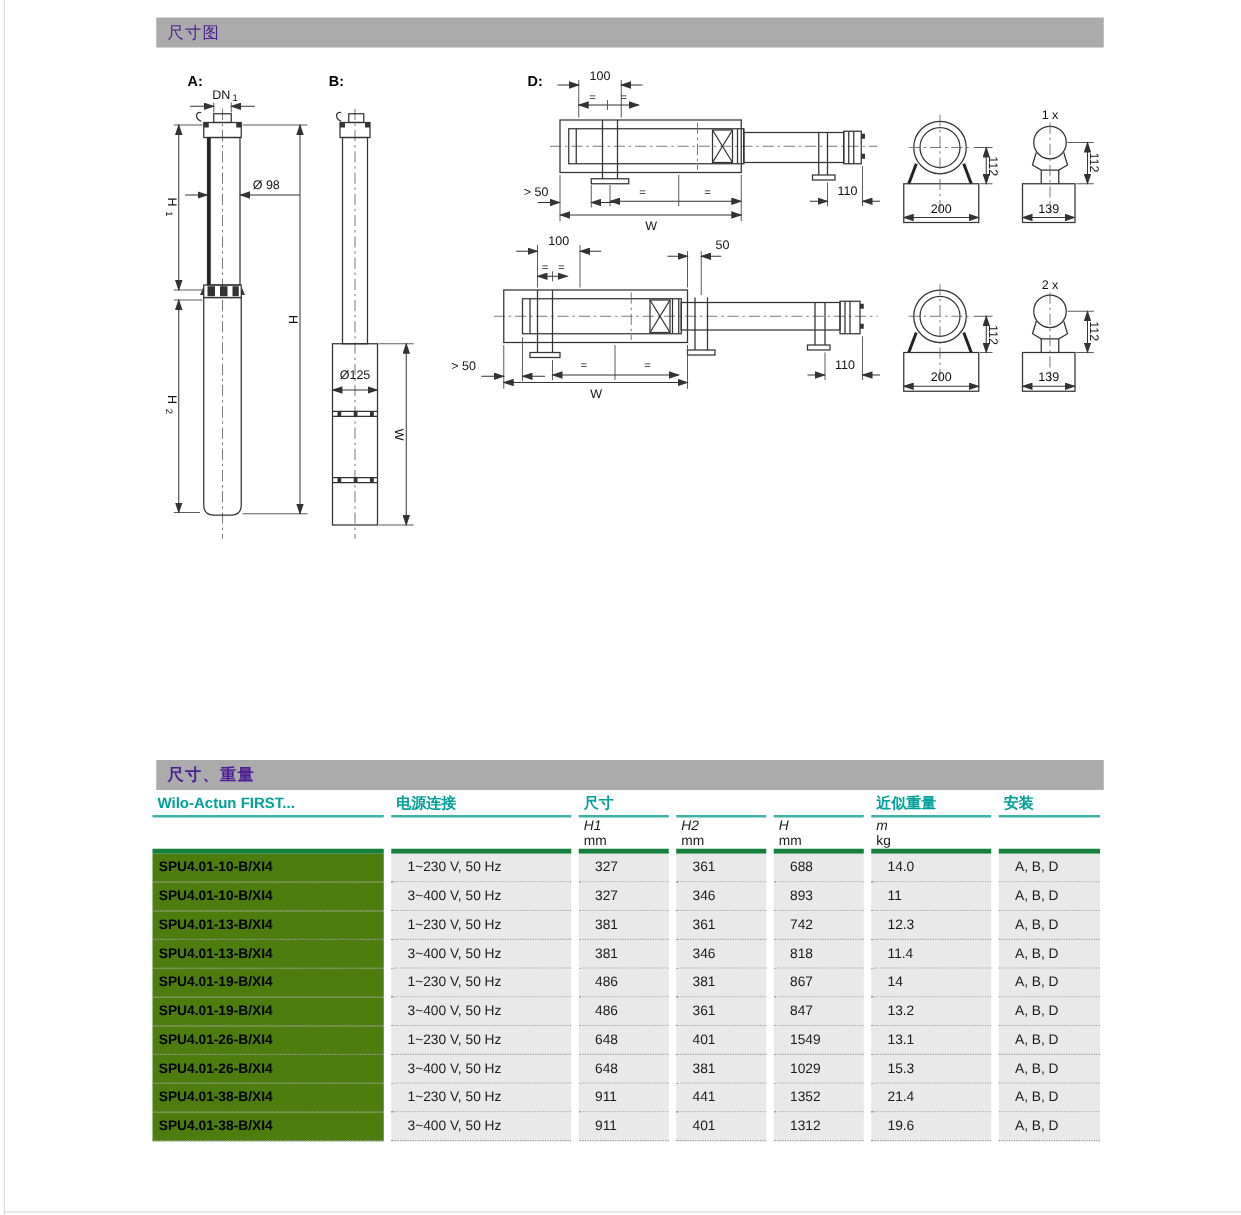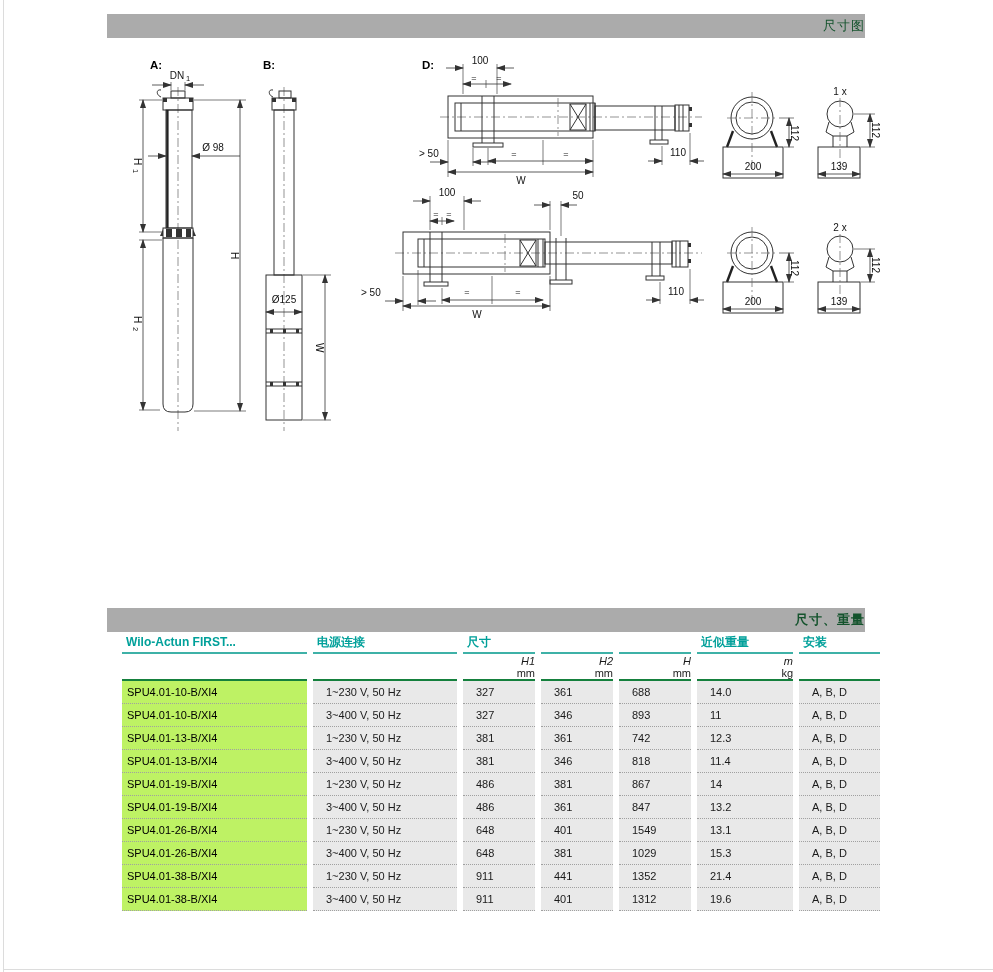--- a/index.html
+++ b/index.html
@@ -1,23 +1,23 @@
 <!DOCTYPE html>
 <html><head>
 <meta charset="utf-8">
 <style>
   html,body{margin:0;padding:0;background:#fff;}
   body{width:993px;height:972px;position:relative;overflow:hidden;
        font-family:"Liberation Sans",sans-serif;color:#1a1a1a;}
   .page-edge-left{position:absolute;left:3px;top:0;bottom:0;width:1px;background:#dcdcdc;}
   .page-edge-bottom{position:absolute;left:3px;right:0;bottom:2px;height:1px;background:#dcdcdc;}
 
-  .section-bar{position:absolute;left:107px;width:758px;height:24px;background:#ababab;
-       color:#14532d;font-size:13px;line-height:24px;padding-left:9px;box-sizing:border-box;
-       letter-spacing:1px;text-align:right;}
+  .section-bar{position:absolute;left:125px;width:758px;height:24px;background:#ababab;
+       color:#4c1d95;font-size:13px;line-height:24px;padding-left:9px;box-sizing:border-box;
+       letter-spacing:1px;}
   #bar-drawings{top:14px;}
   #bar-table{top:608px;font-weight:bold;}
 
   #drawings-svg{position:absolute;left:125px;top:50px;width:758px;height:400px;}
 
   
   .ln{stroke:#333;stroke-width:1;fill:none;}
   .thk{stroke:#222;stroke-width:2.4;fill:none;}
   .fillb{fill:#333;stroke:none;}
   .cl{stroke:#666;stroke-width:.7;fill:none;stroke-dasharray:9 3 2 3;}
@@ -28,27 +28,27 @@
   .dts{font-size:7.5px;fill:#111;}
   .deq{font-size:9px;fill:#111;}
   .db{font-size:11.5px;font-weight:bold;fill:#000;}
   .mid{text-anchor:middle;}
 
   
   #dim-table{position:absolute;left:122px;top:632px;width:758px;}
   .tgrid{display:grid;grid-template-columns:185px 144px 72px 72px 72px 96px 81px;column-gap:6px;}
   .th1{height:20px;line-height:20px;border-bottom:2px solid #3eb1a7;color:#00a09a;
        font-size:12px;font-weight:bold;padding-left:4px;overflow:hidden;white-space:nowrap;}
-  .th2{height:24px;border-bottom:2px solid #15803d;padding:1px 0 0 4px;font-size:11px;text-align:right;}
+  .th2{height:24px;border-bottom:4px solid #15803d;padding:1px 0 0 4px;font-size:11px;}
   .sub-name{display:block;font-style:italic;line-height:12px;}
   .sub-unit{display:block;line-height:12px;}
   .trow{display:contents;}
   .td{background:#e9e9e9;font-size:11px;line-height:22px;height:22px;
       border-bottom:1px dotted #a0a0a0;padding-left:13px;overflow:hidden;white-space:nowrap;}
-  .td.c1{background:#bef264;font-weight:normal;color:#000;padding-left:5px;}
+  .td.c1{background:#4d7c0f;font-weight:bold;color:#000;padding-left:5px;}
 </style>
 </head>
 <body>
 
 <div class="page-edge-left"></div>
 <div class="page-edge-bottom"></div>
 
 <div id="bar-drawings" class="section-bar">尺寸图</div>
 
 <svg id="drawings-svg" viewBox="125 50 758 400">

